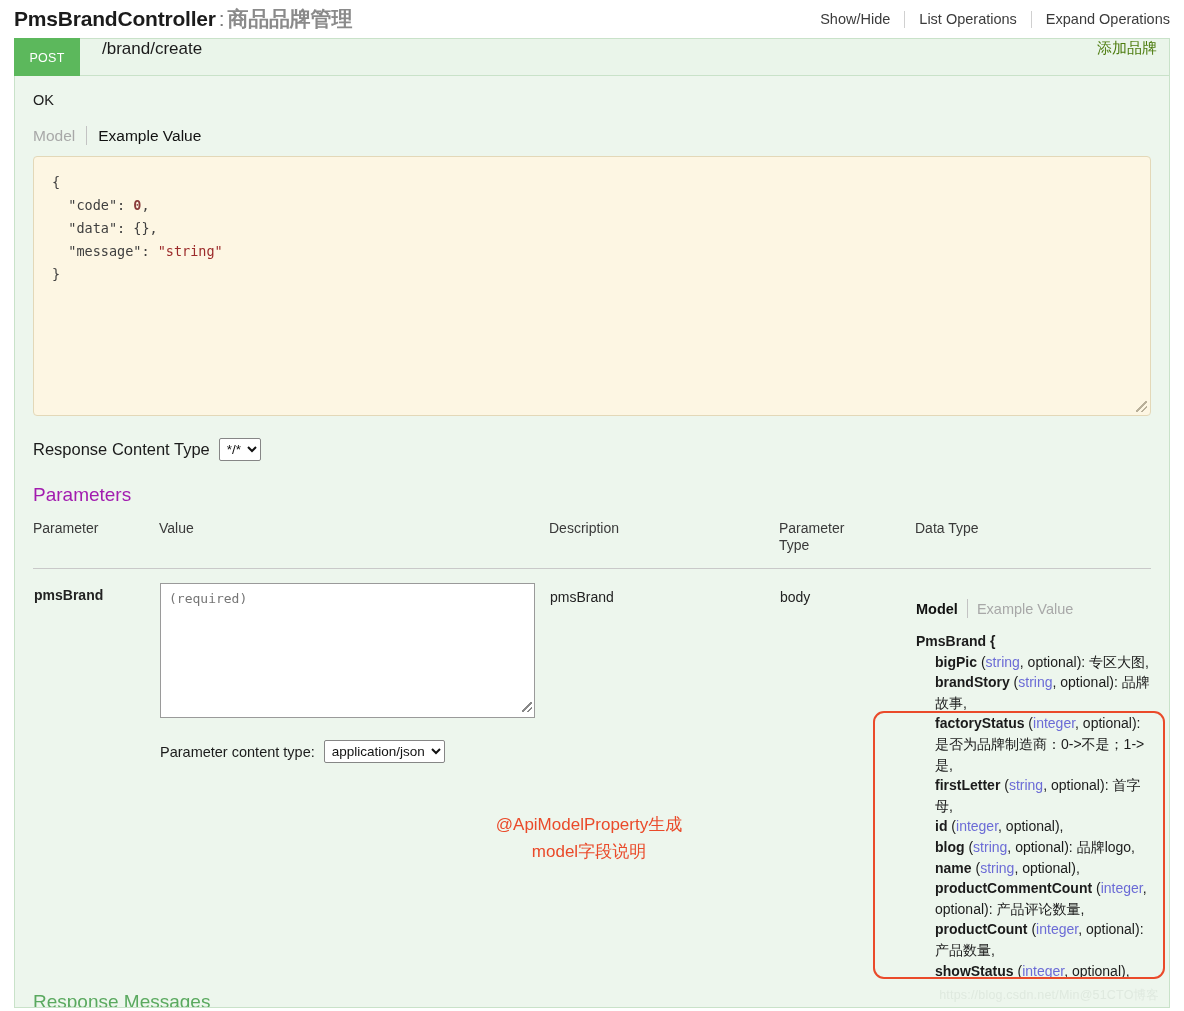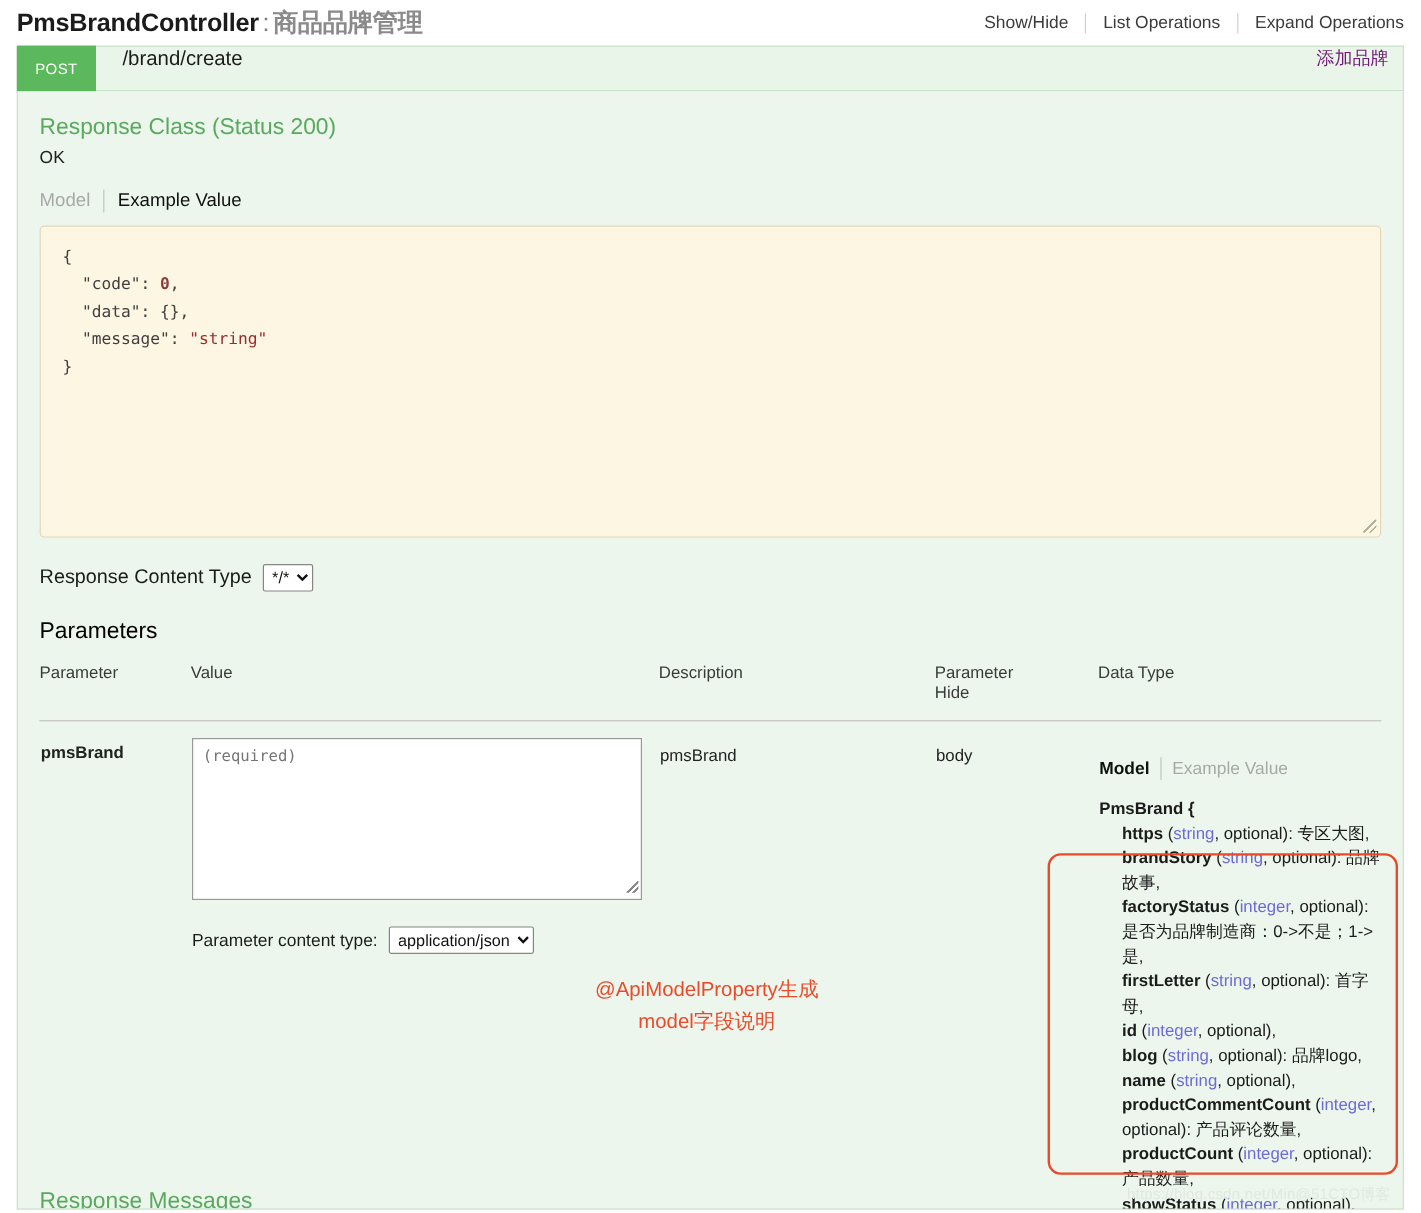--- a/index.html
+++ b/index.html
@@ -74,21 +74,21 @@
     display: flex; align-items: center;
     padding-left: 22px;
     font-size: 17px;
     color: #1b1b1b;
   }
   .op-desc {
     margin-left: auto;
     display:flex; align-items:center;
     padding-right: 12px;
     font-size: 15px;
-    color: #701a75;
+    color: #4d7c0f;
   }
 
   
   .content {
     margin: 0 14px 0 14px;
     background: #edf6ed;
     border: 1px solid #c9e2c9;
     border-top: 0;
     padding: 16px 18px 10px 18px;
     height: 932px;
@@ -145,21 +145,21 @@
     padding: 1px 2px 1px 3px;
     border: 1px solid #868686;
     background: #fff;
     color: #111;
     border-radius: 2px;
     height: 23px;
   }
 
   .params-title {
     font-size: 19px;
-    color: #000000;
+    color: #a21caf;
     margin: 23px 0 0 0;
     font-weight: normal;
   }
 
   
   table.params {
     width: 100%;
     border-collapse: collapse;
     margin-top: 14px;
     table-layout: fixed;
@@ -282,21 +282,20 @@
   </div>
 
   <div class="op-bar">
     <div class="op-method">POST</div>
     <div class="op-path">/brand/create</div>
     <div class="op-desc">添加品牌</div>
   </div>
 
   <div class="content">
 
-    <div class="resp-class-title">Response Class (Status 200)</div>
     <div class="resp-ok">OK</div>
 
     <div class="mini-tabs">
       <span class="tab-model">Model</span>
       <span class="tdiv"></span>
       <span class="tab-example">Example Value</span>
     </div>
 
     <div class="code-box"><span>{</span>
   <span>"code"</span>: <span class="num">0</span>,
@@ -312,21 +311,21 @@
     </div>
 
     <div class="params-title">Parameters</div>
 
     <table class="params">
       <thead>
         <tr>
           <th class="col-param">Parameter</th>
           <th class="col-value">Value</th>
           <th class="col-desc">Description</th>
-          <th class="col-ptype"><span>Parameter</span><br><span>Hide</span></th>
+          <th class="col-ptype"><span>Parameter</span><br><span>Type</span></th>
           <th class="col-dtype">Data Type</th>
         </tr>
       </thead>
       <tbody>
         <tr>
           <td class="param-name">pmsBrand</td>
           <td>
             <div class="ta-wrap">
               <textarea class="sw-textarea" placeholder="(required)" style=""></textarea>
               <span class="ta-resize"></span>
@@ -343,21 +342,21 @@
           <td>
             <div class="mini-tabs" style="margin-top:16px;">
               <span class="tab-example" style="padding-right:9px;padding-left:0;font-weight:bold;font-size:14.5px;">Model</span>
               <span class="tdiv"></span>
               <span class="tab-model" style="padding-left:9px;font-size:14.5px;">Example Value</span>
             </div>
 
             <div class="model-body">
               <div class="brace">PmsBrand {</div>
               <div class="model-indent">
-                <div><span class="fld">https</span> (<span class="typ">string</span>, <span class="opt">optional</span>): <span>专区大图</span><span>,</span></div>
+                <div><span class="fld">bigPic</span> (<span class="typ">string</span>, <span class="opt">optional</span>): <span>专区大图</span><span>,</span></div>
                 <div><span class="fld">brandStory</span> (<span class="typ">string</span>, <span class="opt">optional</span>): <span>品牌故事</span><span>,</span></div>
                 <div><span class="fld">factoryStatus</span> (<span class="typ">integer</span>, <span class="opt">optional</span>): <span>是否为品牌制造商：0-&gt;不是；1-&gt;是</span><span>,</span></div>
                 <div><span class="fld">firstLetter</span> (<span class="typ">string</span>, <span class="opt">optional</span>): <span>首字母</span><span>,</span></div>
                 <div><span class="fld">id</span> (<span class="typ">integer</span>, <span class="opt">optional</span>)<span>,</span></div>
                 <div><span class="fld">blog</span> (<span class="typ">string</span>, <span class="opt">optional</span>): <span>品牌logo</span><span>,</span></div>
                 <div><span class="fld">name</span> (<span class="typ">string</span>, <span class="opt">optional</span>)<span>,</span></div>
                 <div><span class="fld">productCommentCount</span> (<span class="typ">integer</span>, <span class="opt">optional</span>): <span>产品评论数量</span><span>,</span></div>
                 <div><span class="fld">productCount</span> (<span class="typ">integer</span>, <span class="opt">optional</span>): <span>产品数量</span><span>,</span></div>
                 <div><span class="fld">showStatus</span> (<span class="typ">integer</span>, <span class="opt">optional</span>)<span>,</span></div>
 

